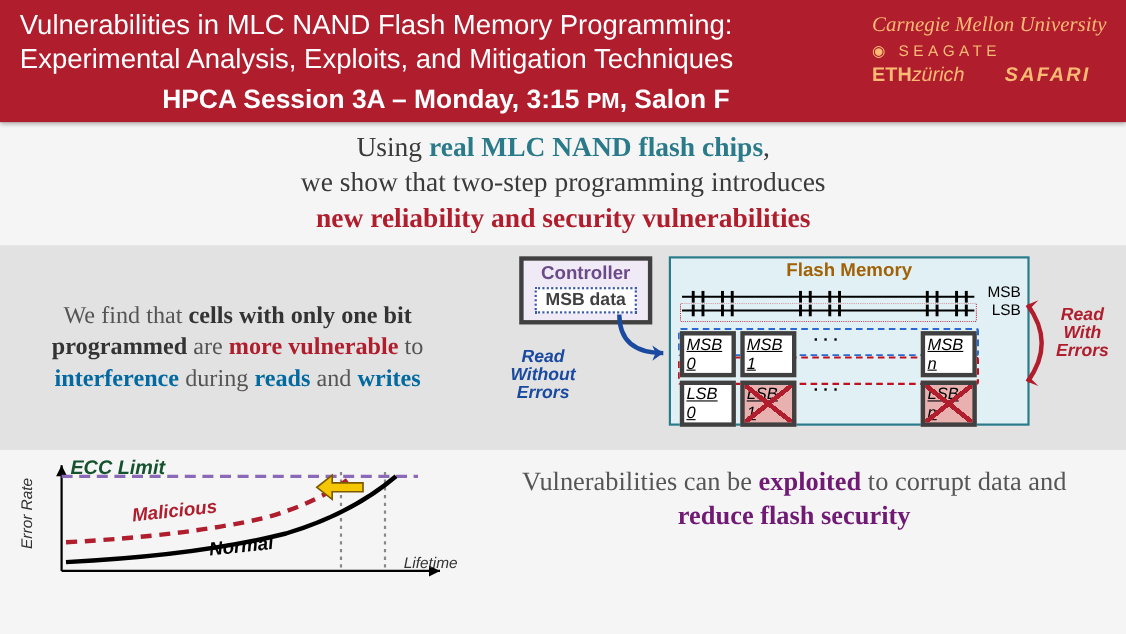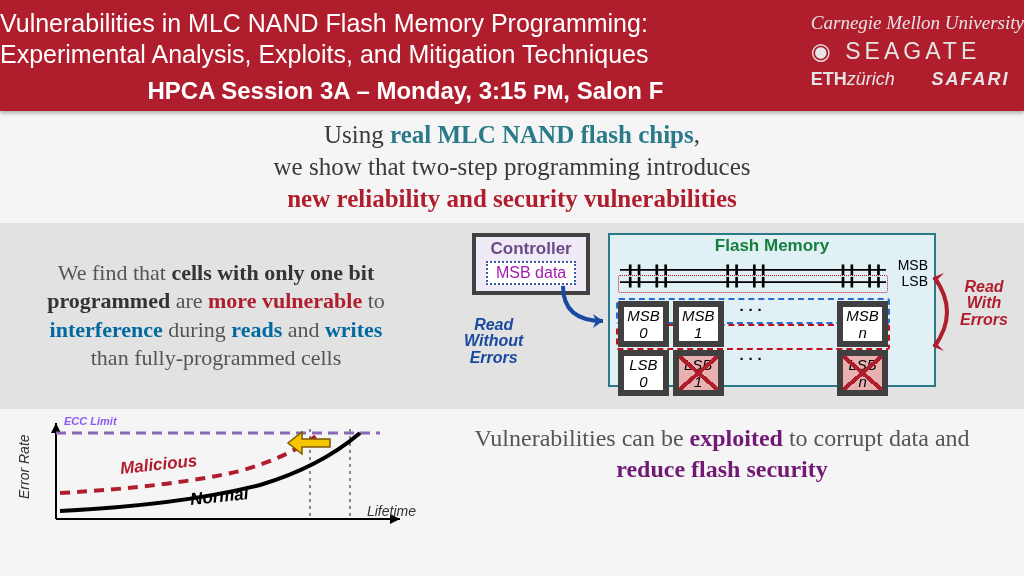--- a/index.html
+++ b/index.html
@@ -1,34 +1,34 @@
 <!DOCTYPE html>
 <html><head>
 <meta charset="utf-8">
 <style>
   * { margin: 0; padding: 0; box-sizing: border-box; }
   body { width: 1024px; height: 576px; font-family: Georgia, 'Times New Roman', serif; background: #f5f5f5; overflow: hidden; }
 
   .header {
     background: #b01e2e;
     color: #fff;
-    padding: 8px 0 6px;
+    padding: 8px 18px 6px;
     display: flex;
     align-items: flex-start;
     box-shadow: 0 2px 4px rgba(0,0,0,0.3);
   }
   .header-left { flex: 1; }
   .title { font-family: Arial, sans-serif; font-size: 25px; font-weight: 400; line-height: 1.25; }
   .session { font-family: Arial, sans-serif; font-size: 24px; font-weight: 700; margin-top: 6px; text-align: center; }
   .session .sm { font-size: 20px; }
 
   .logos { display: grid; grid-template-columns: auto auto; gap: 4px 22px; align-items: center; padding-top: 4px; }
-  .logo { font-family: Arial, sans-serif; font-style: italic; color: #e5e5e5; font-size: 18px; white-space: nowrap; }
+  .logo { font-family: Arial, sans-serif; font-style: italic; color: #fdba74; font-size: 18px; white-space: nowrap; }
   .logo.cmu { grid-column: 1 / 3; font-family: Georgia, serif; font-size: 19px; }
-  .logo.seagate { grid-column: 1 / 3; letter-spacing: 4px; font-style: normal; font-size: 23px; }
+  .logo.seagate { grid-column: 1 / 3; letter-spacing: 4px; font-style: normal; font-size: 14px; }
   .logo.seagate::before { content: "◉ "; }
   .logo.eth b { font-style: normal; font-weight: 900; }
   .logo.safari { font-style: italic; font-weight: 900; letter-spacing: 2px; }
 
   .intro { text-align: center; padding: 8px 40px 8px; font-size: 25px; line-height: 1.28; color: #3a3a3a; }
   .intro .teal { color: #2a7a8a; font-weight: 700; }
   .intro .red { color: #b01e2e; font-weight: 700; }
 
   .mid {
     background: #e2e2e2;
@@ -45,45 +45,46 @@
   .diagram { flex: 1; position: relative; height: 170px; }
 
   .controller-box {
     position: absolute; left: 44px; top: 2px;
     border: 4px solid #404040; background: #f0eaf6;
     padding: 2px 10px 6px; text-align: center;
     font-family: Arial, sans-serif;
   }
   .controller-box .lbl { color: #6a4a88; font-weight: 700; font-size: 17px; }
   .msb-data {
-    border: 2px dotted #3a5aa8; color: #a21caf;
+    border: 2px dotted #3a5aa8; color: #404040;
     padding: 1px 8px; margin-top: 2px; font-size: 16px;
     background: #fff;
+    font-weight: bold;
   }
 
   .flash-box {
     position: absolute; left: 180px; top: 2px; right: 72px; bottom: 14px;
     border: 2px solid #2a7a8a; background: #e0f0f4;
     font-family: Arial, sans-serif;
   }
-  .flash-title { text-align: center; color: #15803d; font-weight: 700; font-size: 17px; margin-top: 1px; }
+  .flash-title { text-align: center; color: #a16207; font-weight: 700; font-size: 17px; margin-top: 1px; }
 
   .trans-row { position: absolute; left: 10px; right: 48px; top: 24px; height: 34px; }
   .trans-row svg { width: 100%; height: 100%; }
 
   .bit-labels { position: absolute; right: 6px; top: 22px; font-size: 14px; line-height: 16px; text-align: right; }
 
   .lsb-under { position: absolute; left: 8px; right: 46px; top: 40px; border: 1.5px dotted #c01020; height: 18px; border-radius: 2px; }
 
   .page-grid {
     position: absolute; left: 8px; right: 46px; top: 66px;
     display: grid; grid-template-columns: repeat(5, 1fr); gap: 3px 4px;
     font-style: italic; font-size: 15px;
   }
-  .cell { background: #fff; border: 6px solid #404040; text-align: center; padding: 0 2px; }
+  .cell { background: #fff; border: 4px solid #404040; padding: 0 2px; text-decoration: underline; }
   .cell.err { background: #e9b0b0; position: relative; }
   .cell.err::after {
     content: ""; position: absolute; inset: 0;
     background:
       linear-gradient(to top left, transparent 46%, #b01e2e 46%, #b01e2e 54%, transparent 54%),
       linear-gradient(to top right, transparent 46%, #b01e2e 46%, #b01e2e 54%, transparent 54%);
   }
   .dots { text-align: center; font-weight: 900; letter-spacing: 4px; font-style: normal; }
   .msb-outline { position: absolute; left: 6px; right: 44px; top: 63px; height: 26px; border: 2px dashed #2a6ad0; border-radius: 3px; }
   .lsb-outline { position: absolute; left: 6px; right: 44px; top: 89px; height: 26px; border: 2px dashed #c01020; border-radius: 3px; }
@@ -93,21 +94,21 @@
 
   .arrow-blue { position: absolute; left: 130px; top: 50px; width: 60px; height: 50px; }
   .arrow-red  { position: absolute; right: 44px; top: 36px; width: 38px; height: 90px; }
 
   .bottom { display: flex; padding: 6px 20px 0; gap: 20px; align-items: flex-start; }
   .chart-wrap { flex: 0 0 400px; position: relative; height: 120px; }
   .chart-wrap svg { width: 100%; height: 100%; }
   .axis-label { position: absolute; font-style: italic; font-family: Arial, sans-serif; font-size: 14px; color: #333; }
   .ylab { left: -4px; top: 84px; transform: rotate(-90deg); transform-origin: left top; }
   .xlab { right: 4px; bottom: 16px; }
-  .ecc { position: absolute; left: 44px; top: 0; color: #8b5cf6; font-weight: 700; font-style: italic; font-family: Arial, sans-serif; font-size: 11px; }
+  .ecc { position: absolute; left: 44px; top: 0; color: #14532d; font-weight: 700; font-style: italic; font-family: Arial, sans-serif; font-size: 18px; }
   .mal { position: absolute; left: 100px; top: 40px; color: #b01e2e; font-weight: 700; font-style: italic; font-family: Arial, sans-serif; font-size: 17px; transform: rotate(-6deg); }
   .norm { position: absolute; left: 170px; top: 72px; font-weight: 700; font-style: italic; font-family: Arial, sans-serif; font-size: 17px; transform: rotate(-6deg); }
 
   .bottom-text { flex: 1; text-align: center; font-size: 24px; line-height: 1.3; color: #555; padding-top: 8px; }
   .bottom-text .red { color: #701a75; font-weight: 700; }
 </style>
 </head>
 <body>
 
 <div class="header">
@@ -129,21 +130,21 @@
 </div>
 
 <div class="intro">
   <span>Using </span><span class="teal">real MLC NAND flash chips</span><span>,</span><br>
   <span>we show that two-step programming introduces</span><br>
   <span class="red">new reliability and security vulnerabilities</span>
 </div>
 
 <div class="mid">
   <div class="mid-text">
-    <span>We find that </span><b>cells with only one bit programmed</b><span> are </span><span class="red">more vulnerable</span><span> to </span><span class="teal">interference</span><span> during </span><span class="teal">reads</span><span> and </span><span class="teal">writes</span><br><span> than fully-programmed cells</span>
+    <span>We find that </span><b>cells with only one bit programmed</b><span> are </span><span class="red">more vulnerable</span><span> to </span><span class="teal">interference</span><span> during </span><span class="teal">reads</span><span> and </span><span class="teal">writes</span><br>
   </div>
 
   <div class="diagram">
     <div class="controller-box">
       <div class="lbl">Controller</div>
       <div class="msb-data">MSB data</div>
     </div>
 
     <svg class="arrow-blue" viewBox="0 0 60 50">
       <path d="M5 5 Q 5 40 45 40" fill="none" stroke="#1a4aa0" stroke-width="4"></path>

